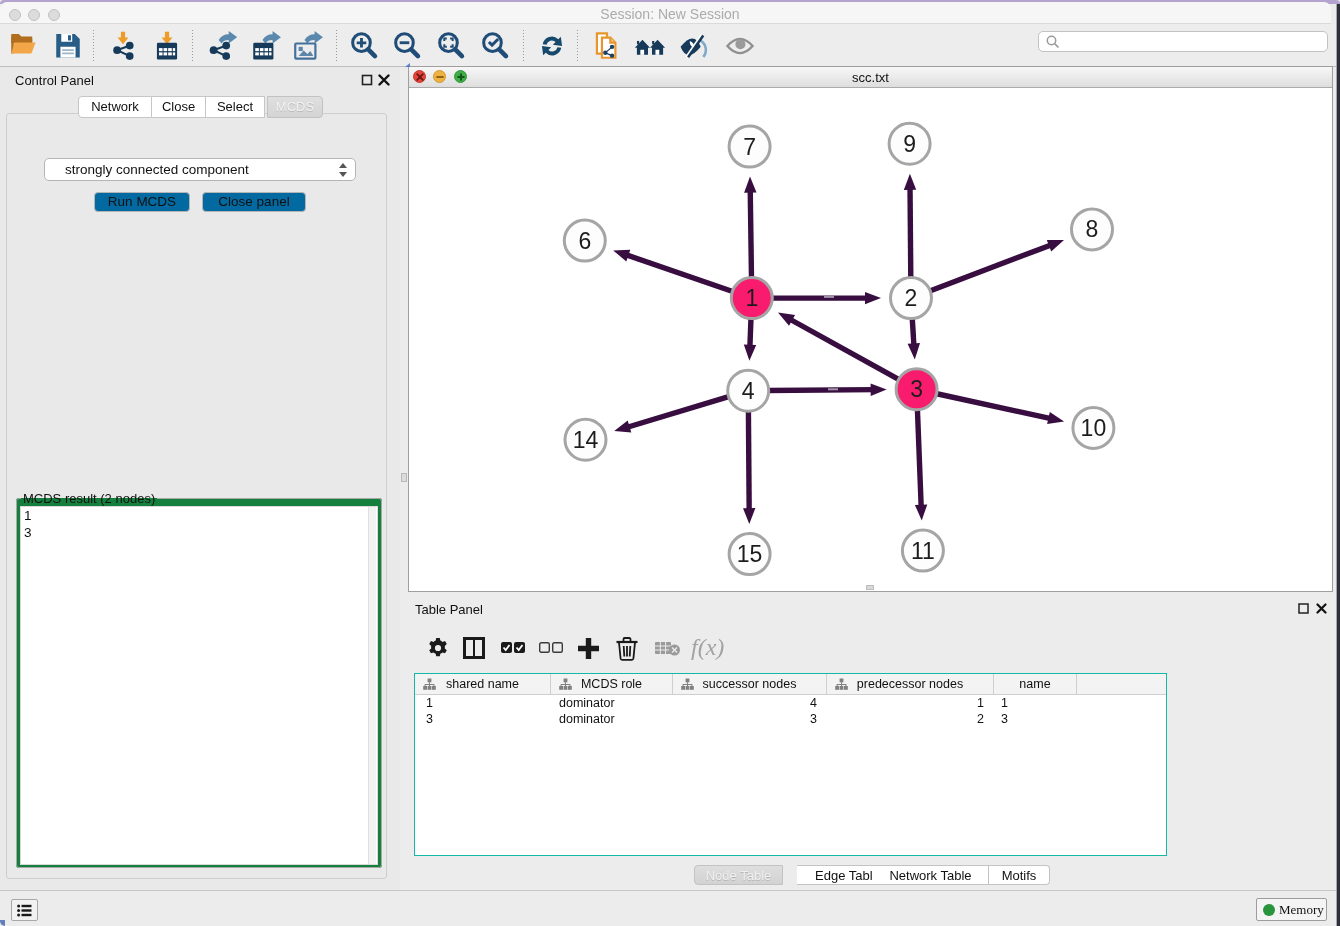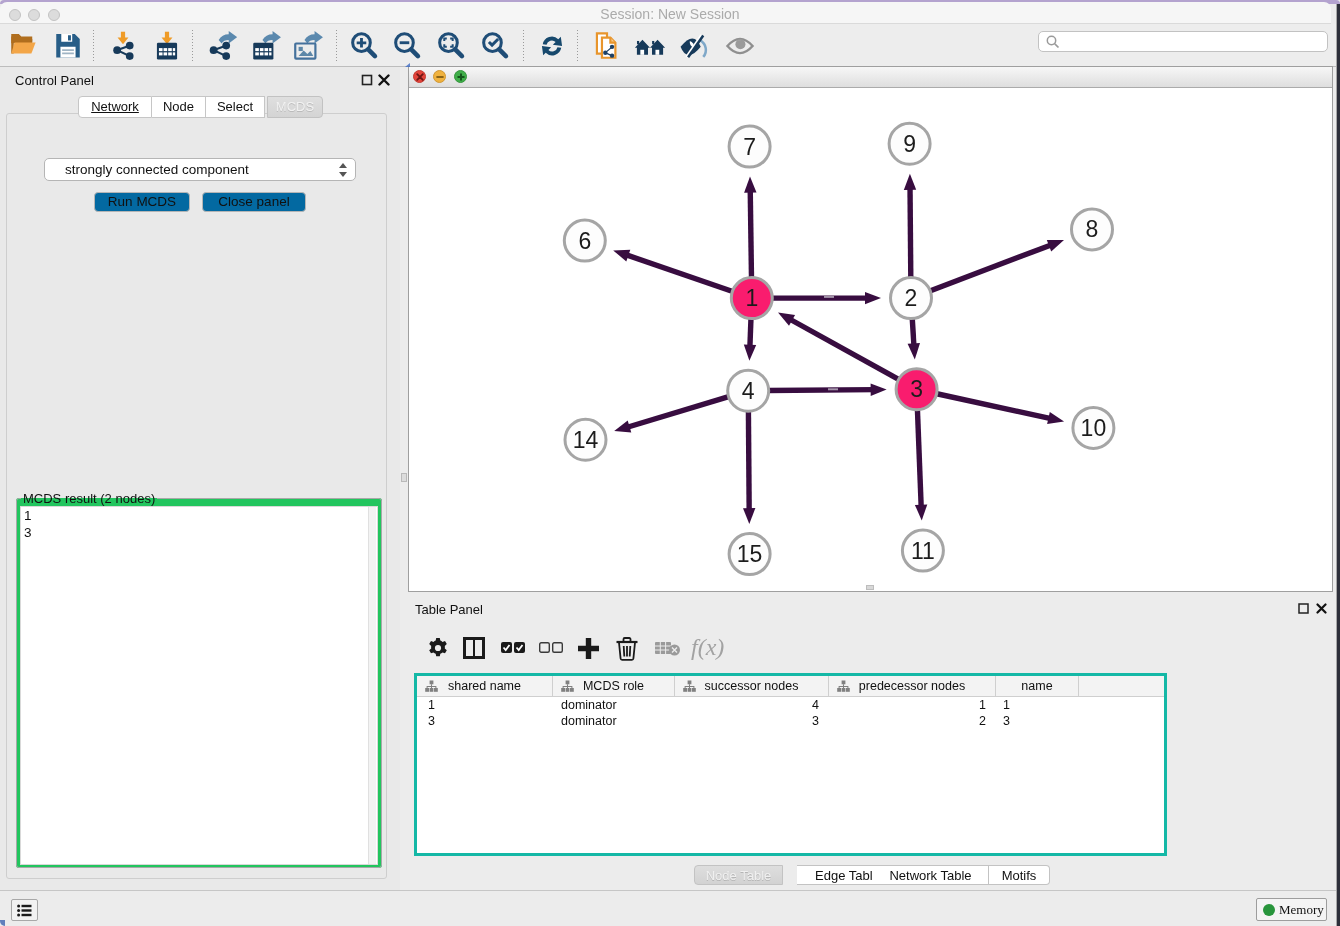--- a/index.html
+++ b/index.html
@@ -20,36 +20,36 @@
 #search { position:absolute; left:1038px; top:7px; width:290px; height:21px; background:#fff; border:1px solid #c2c2c2; border-radius:5px; }
 
 
 #cp { position:absolute; left:0; top:67px; width:400px; height:823px; background:#e9e9e9; }
 #cphead { position:absolute; left:15px; top:6px; font-size:13px; color:#111; }
 .tab { position:absolute; top:29px; height:22px; background:#fff; border:1px solid #c6c6c6; font-size:13px; color:#111; text-align:center; line-height:20px; }
 #cppanel { position:absolute; left:6px; top:46px; width:381px; height:766px; background:#e9e9e9; border:1px solid #cecece; border-radius:3px; }
 
 #combo { position:absolute; left:44px; top:91px; width:312px; height:23px; background:#fff; border:1px solid #b5b5b5; border-radius:5px; font-size:13.5px; color:#111; line-height:21px; padding-left:20px; }
 .btn { position:absolute; top:125px; height:20px; background:#0369a1; border:1px solid #b5b5b5; border-radius:4px; font-size:13.5px; color:#111; text-align:center; line-height:18px; }
-#mcdsbox { position:absolute; left:16px; top:424px; width:366px; height:377px; border:1px solid #a8a8a8; border-radius:3px; background:#22c55e; }
+#mcdsbox { position:absolute; left:16px; top:424px; width:366px; height:377px; border:1px solid #a8a8a8; border-radius:3px; background:#15803d; }
 #mcdsbox legend { font-size:13px; color:#111; margin-left:4px; padding:0 2px; }
 #mcdstext { position:absolute; left:3px; top:0px; width:358px; height:359px; background:#fff; border:1px solid #d9d9d9; font-size:13.5px; color:#111; line-height:16.5px; padding:1px 0 0 3px; }
 #mcdsscroll { position:absolute; right:5px; top:1px; width:8px; height:357px; background:#f3f3f3; border-left:1px solid #e0e0e0; }
 
 #nf { position:absolute; left:408px; top:66px; width:925px; height:526px; background:#fff; border:1px solid #9f9f9f; }
 #nftitle { position:absolute; left:0; top:0; width:100%; height:21px; background:linear-gradient(#f7f7f7,#dedede); border-bottom:1px solid #ababab; }
 #nftext { position:absolute; top:3px; width:100%; text-align:center; font-size:13px; color:#111;}
 .tl { position:absolute; top:3px; width:13px; height:13px; border-radius:50%; border:1px solid; }
 .tl svg { position:absolute; left:0; top:0; }
 #graph { position:absolute; left:1px; top:22px; }
 
 
 #tp { position:absolute; left:408px; top:594px; width:929px; height:296px; background:#ececec; }
 
-#tbl { position:absolute; left:6px; top:79px; width:753px; height:183px; background:#fff; border:3px solid #14b8a6; }
+#tbl { position:absolute; left:6px; top:79px; width:753px; height:183px; background:#fff; border:1px solid #14b8a6; }
 #thead { position:absolute; left:0; top:0; width:100%; height:21px; background:#f3f3f3; border-bottom:1px solid #cfcfcf; }
 .th { position:absolute; top:0; height:20px; border-right:1px solid #cfcfcf; background:#f3f3f3; text-align:center; font-size:12.5px; color:#111; line-height:20px; }
 .th .hico { position:absolute; left:8px; top:4px; }
 .tr { position:absolute; left:0; width:100%; height:16px; font-size:12.5px; color:#111; }
 .tr span { position:absolute; top:1px; }
 .btab { position:absolute; top:271px; height:20px; background:#fff; border:1px solid #c3c3c3; font-size:13px; color:#111; text-align:center; line-height:19px; }
 
 #sb { position:absolute; left:0; top:890px; width:1337px; height:36px; background:#ececec; border-top:1px solid #c6c6c6; }
 
 
@@ -245,22 +245,22 @@
   </div>
   <div id="cp">
     <div id="cphead">Control Panel</div>
     <svg class="abs" style="left:361px;top:7px" width="12" height="12" viewBox="0 0 12 12">
         <rect x="1.5" y="1.5" width="9" height="9" fill="none" stroke="#222" stroke-width="1.6"></rect>
       </svg>
     <svg class="abs" style="left:378px;top:7px" width="12" height="12" viewBox="0 0 12 12">
         <path d="M1.5 1.5 L10.5 10.5 M10.5 1.5 L1.5 10.5" stroke="#111" stroke-width="2.4" stroke-linecap="round"></path>
       </svg>
     <div id="cppanel"></div>
-    <div class="tab" style="left:78px; width:74px; border-radius:4px 0 0 4px;text-decoration:underline;">Network</div>
-    <div class="tab" style="left:152px; width:54px; border-left:none;">Node</div>
+    <div class="tab" style="left:78px; width:74px; border-radius:4px 0 0 4px;">Network</div>
+    <div class="tab" style="left:152px; width:54px; border-left:none;">Close</div>
     <div class="tab" style="left:206px; width:59px; border-left:none;">Select</div>
     <div class="tab" style="left:267px; width:56px; border-radius:0 4px 4px 0; background:linear-gradient(#dfdfdf,#d4d4d4); color:#f2f2f2; text-shadow:0 1px 0 #bbb; border-color:#c2c2c2;">MCDS</div>
     <div id="combo">strongly connected component
       <svg class="abs" style="right:7px;top:3px" width="10" height="16" viewBox="0 0 10 16">
           <path d="M5 1 L9 6 L1 6 z" fill="#555"></path>
           <path d="M5 15 L9 10 L1 10 z" fill="#555"></path>
         </svg>
     </div>
     <div class="btn" style="left:94px; width:96px;">Run MCDS</div>
     <div class="btn" style="left:202px; width:104px;">Close panel</div>
@@ -280,20 +280,21 @@
       <div class="tl" style="left:24px;background:#f0b23e;border-color:#cf9734;">
           <svg width="12" height="12" viewBox="0 0 12 12">
             <rect x="2.4" y="5" width="7.2" height="2" fill="#8a6417"></rect>
           </svg>
         </div>
       <div class="tl" style="left:45px;background:#3fae49;border-color:#36953e;">
           <svg width="12" height="12" viewBox="0 0 12 12">
             <path d="M5 2.5 h2 v2.5 h2.5 v2 h-2.5 v2.5 h-2 v-2.5 h-2.5 v-2 h2.5 z" fill="#14571b"></path>
           </svg>
         </div>
+      <div id="nftext">scc.txt</div>
     </div>
     <svg id="graph" width="923" height="501" viewBox="0 0 923 501">
       <g stroke="#380d40" stroke-width="5.4">
 <line x1="341.5" y1="189.6" x2="340.2" y2="98.6"></line>
 <line x1="323.4" y1="202.8" x2="213.6" y2="164.9"></line>
 <line x1="361.3" y1="209.1" x2="460.0" y2="209.1"></line>
 <line x1="341.0" y1="228.6" x2="339.8" y2="260.7"></line>
 <line x1="500.8" y1="189.6" x2="500.0" y2="95.8"></line>
 <line x1="519.2" y1="202.2" x2="643.7" y2="154.9"></line>
 <line x1="502.2" y1="228.6" x2="504.1" y2="259.4"></line>

